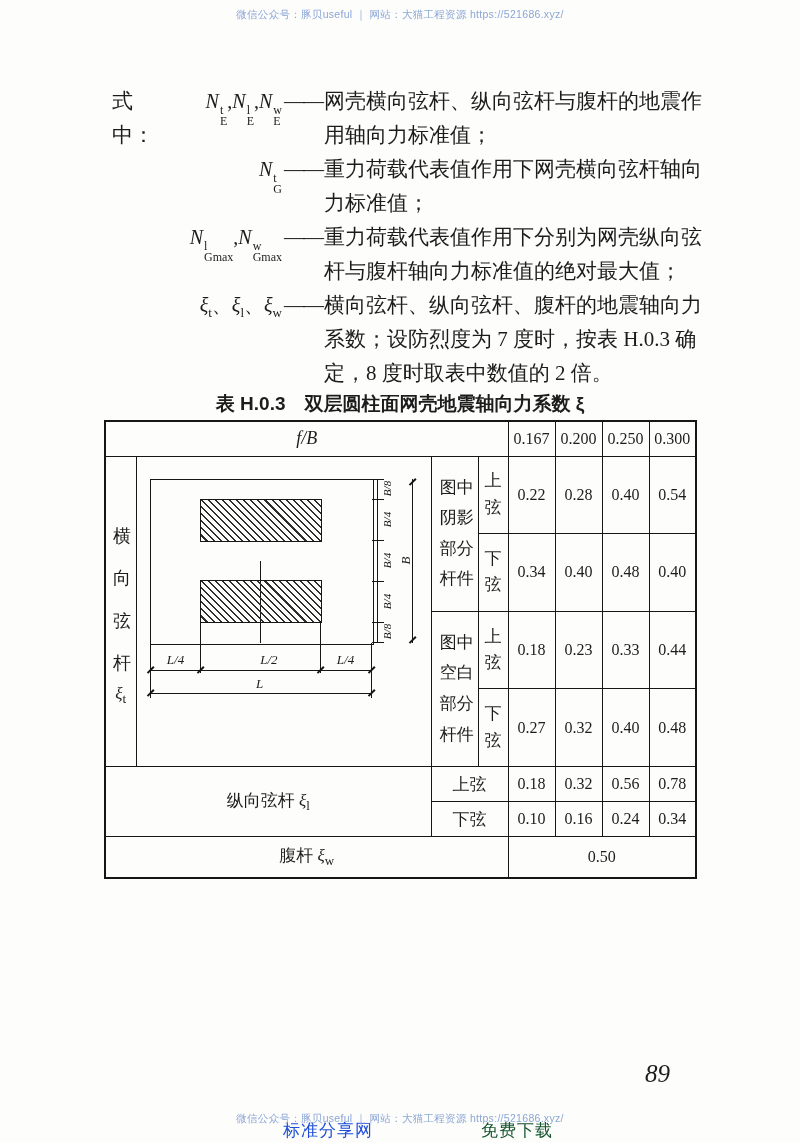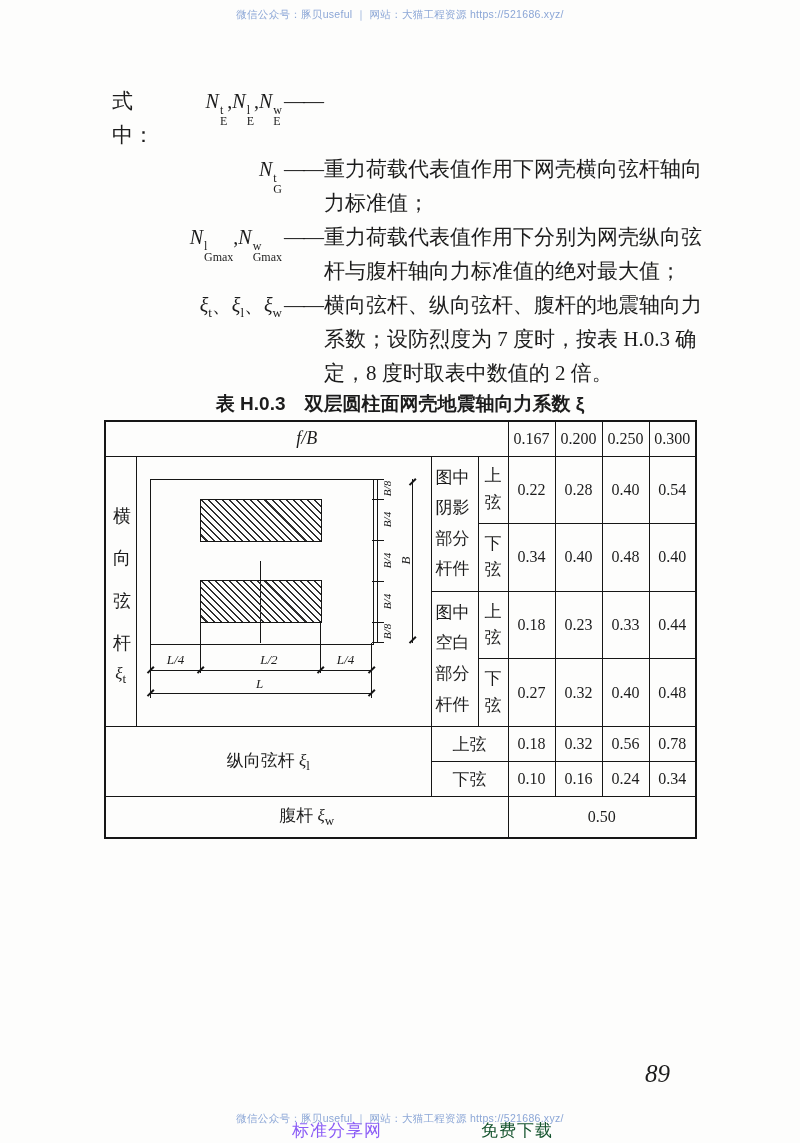--- a/index.html
+++ b/index.html
@@ -50,22 +50,22 @@
   table.coef { border:2px solid #161616; }
   table.coef td { border:1px solid #161616; text-align:center; vertical-align:middle;
                   padding:0; }
   td.fB { font-style:italic; font-size:18px;
           font-family:"Liberation Serif","DejaVu Serif",serif; }
   td.num { font-size:16px; font-family:"Liberation Serif","DejaVu Serif",serif; }
   .vtext { width:1.15em; margin:0 auto; word-break:break-all; line-height:2.35;
            font-size:18px;text-align:right; }
   .v2 { width:1.1em; margin:0 auto; word-break:break-all; line-height:1.55;
         font-size:17px; }
-  .v8 { width:2.25em; margin:6px auto; word-break:break-all; line-height:1.8;
-        font-size:17px; text-align:left; }
+  .v8 { width:2.25em; margin:16px auto; word-break:break-all; line-height:1.8;
+        font-size:17px; text-align:right; }
   .xi { font-style:italic; font-family:"Liberation Serif","DejaVu Serif",serif; }
 
   
   td.diagram-cell { position:relative; }
   .fig { position:absolute; left:13px; top:22px; width:285px; height:220px; }
   .fig * { position:absolute; }
   .orect { left:0; top:0; width:222px; height:164px; border:1.5px solid #161616; }
   .hatch { left:50px; width:120px; height:41px; border:1.5px solid #161616;
            background:repeating-linear-gradient(45deg, rgba(0,0,0,0) 0 3.5px, #2e2e2e 3.5px 5px); }
   .hatch-top { top:20px; } .hatch-bot { top:101px; }
@@ -95,20 +95,21 @@
           <span>t</span>
           <span>E</span>
         </span>,<i>N</i><span class="ss">
           <span>l</span>
           <span>E</span>
         </span>,<i>N</i><span class="ss">
           <span>w</span>
           <span>E</span>
         </span></span>
       <span class="def-dash">——</span>
+      <span class="def-desc">网壳横向弦杆、纵向弦杆与腹杆的地震作用轴向力标准值；</span>
     </div>
     <div class="def-row">
       <span class="def-lead"></span>
       <span class="def-term"><i>N</i><span class="ss">
           <span>t</span>
           <span>G</span>
         </span></span>
       <span class="def-dash">——</span>
       <span class="def-desc">重力荷载代表值作用下网壳横向弦杆轴向力标准值；</span>
     </div>
@@ -268,15 +269,15 @@
       <span>腹杆</span>
       <span class="xi">ξ</span><sub class="subonly">w</sub>
     </td>
     <td colspan="4" class="num">0.50</td>
   </tr>
 </tbody>
   </table>
 
 <div class="pageno">89</div>
 
-<div class="wm-gray wm-gray-left" style="color: #8b5cf6; margin-left: 9px;">标准分享网</div>
+<div class="wm-gray wm-gray-left" style="color: #1d4ed8;">标准分享网</div>
 <div class="wm-gray wm-gray-right" style="color: #14532d; margin-left: 29px;">免费下载</div>
 <div class="wm-bottom" style="color: rgb(139, 166, 214);">微信公众号：豚贝useful ｜ 网站：大猫工程资源 https://521686.xyz/</div>
 
 </body></html>

